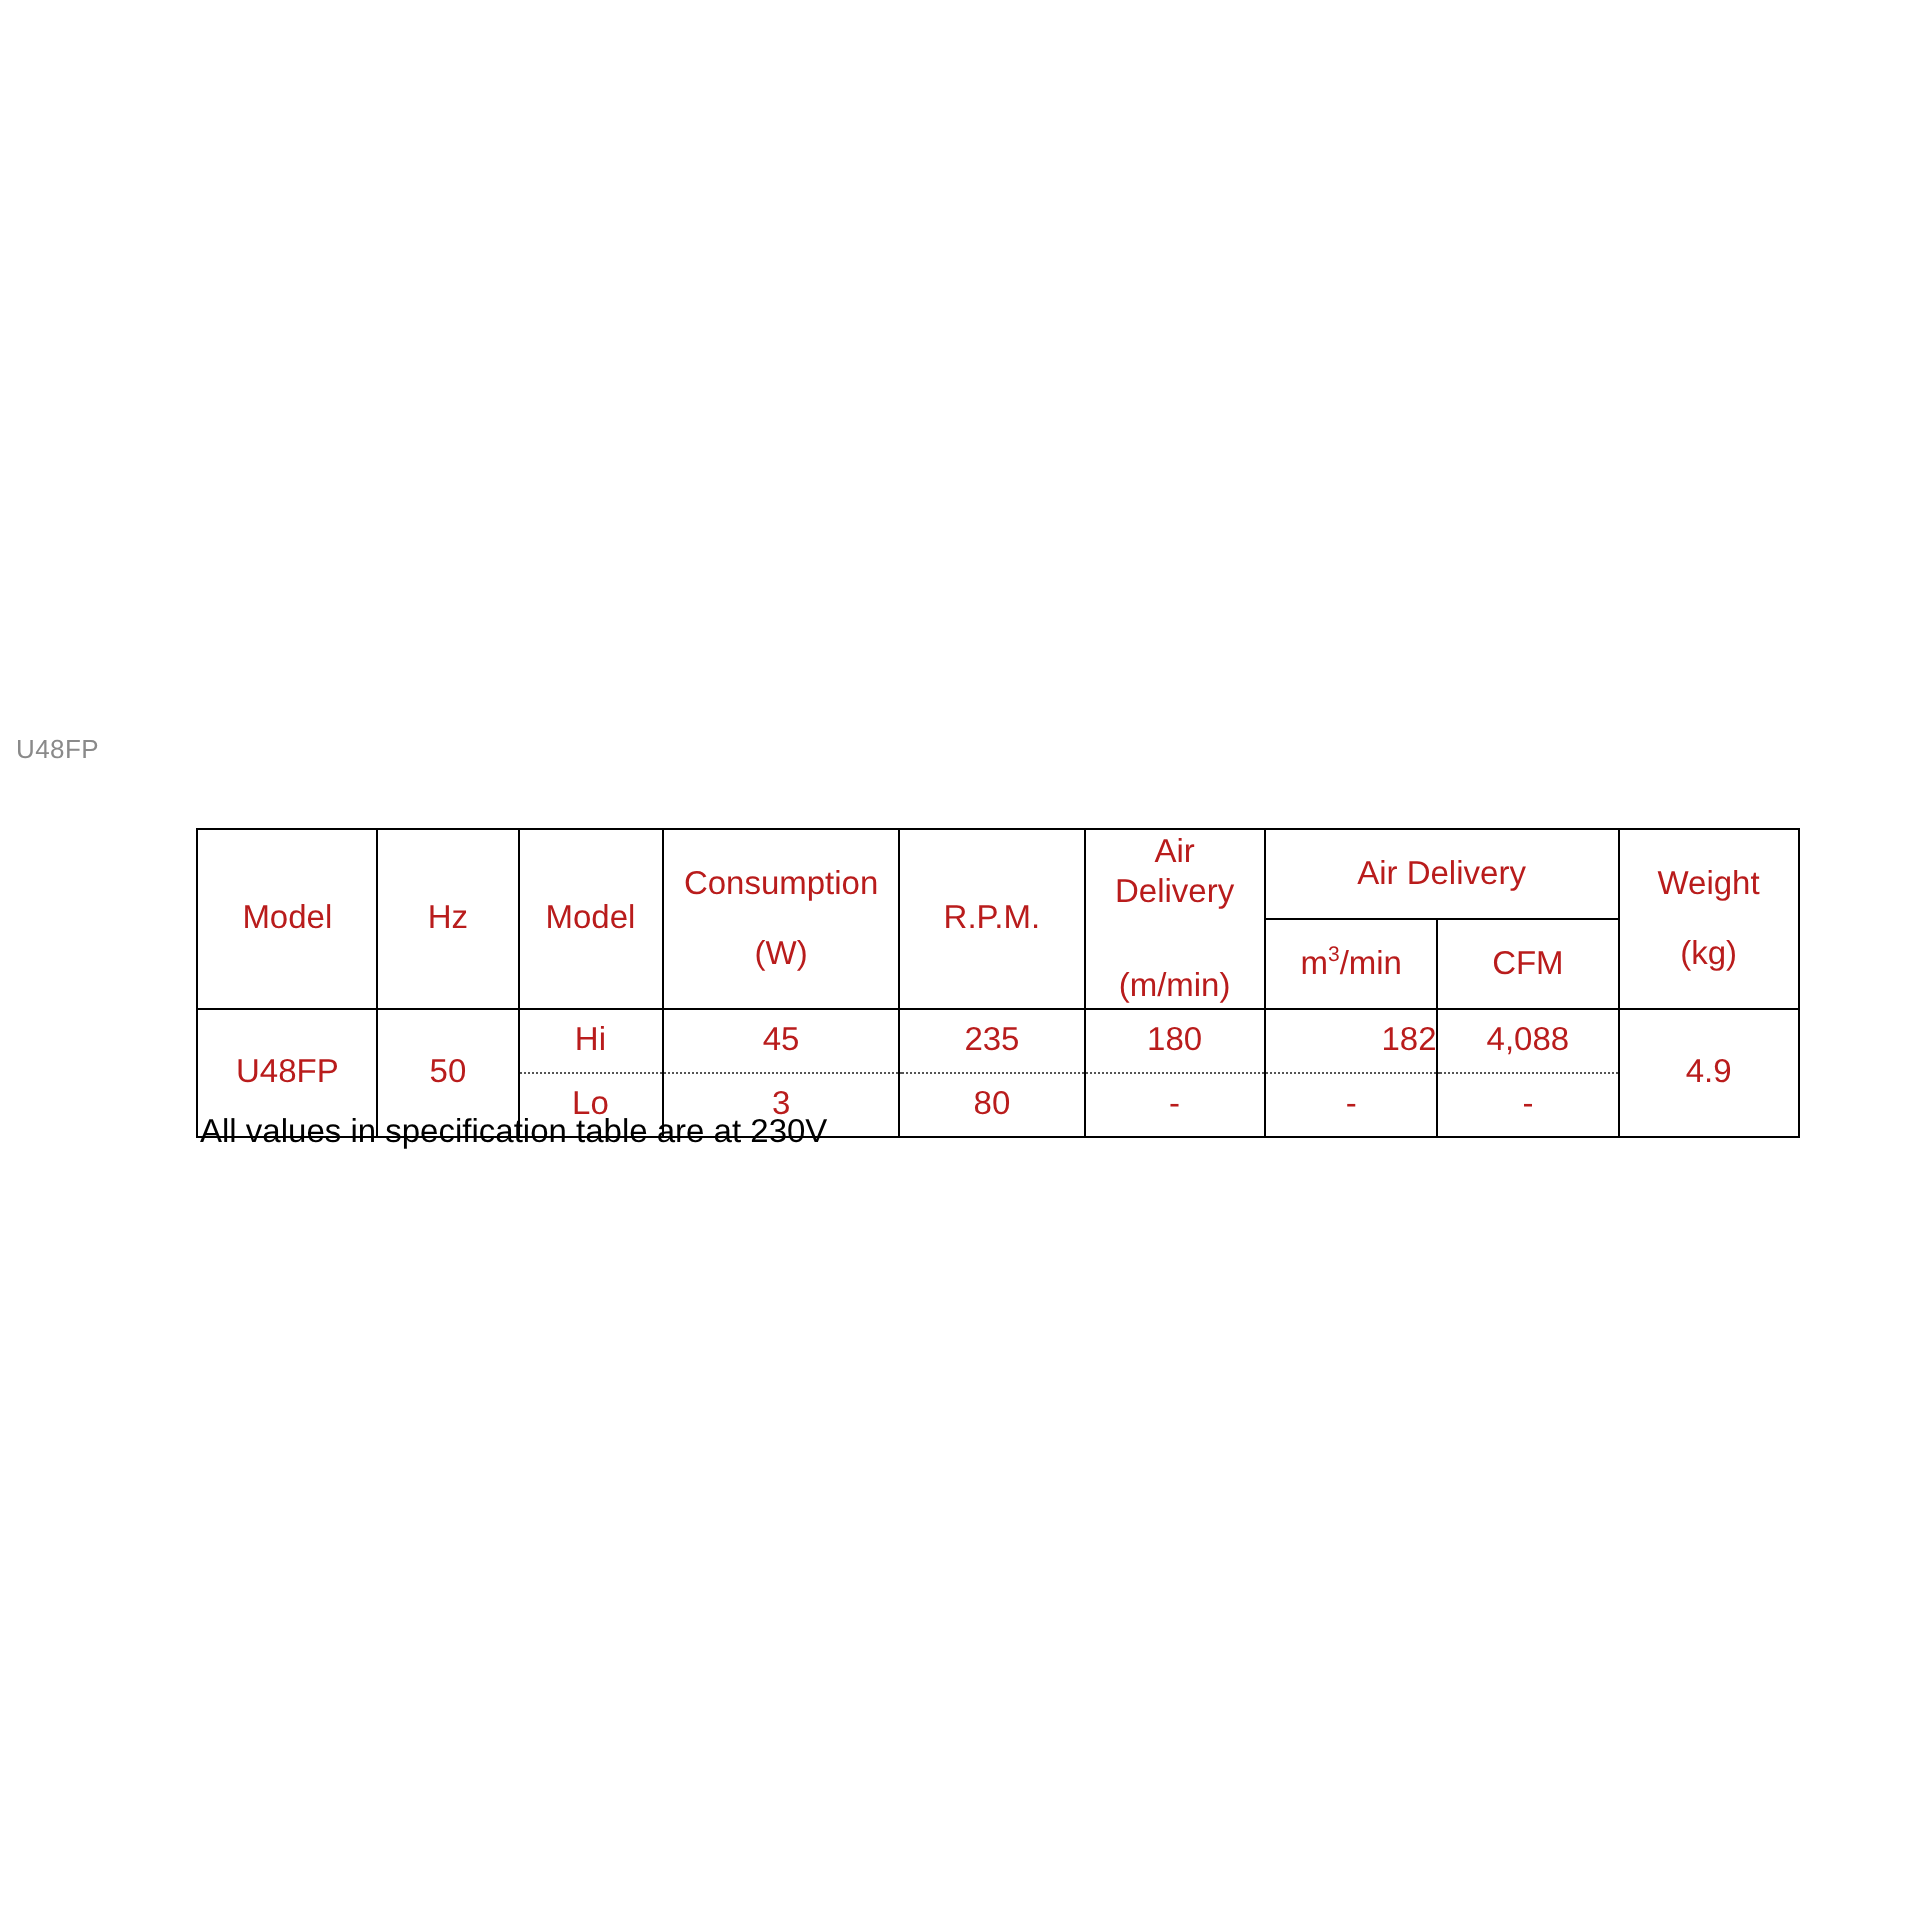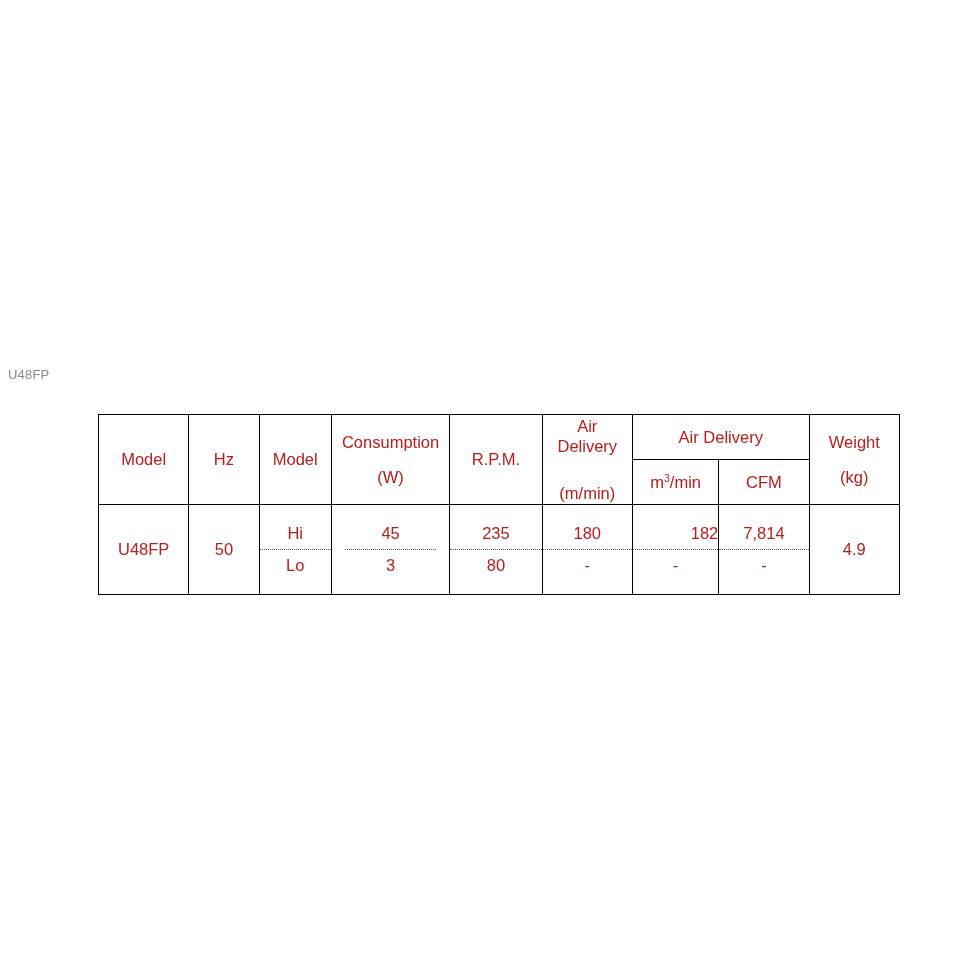--- a/index.html
+++ b/index.html
@@ -176,21 +176,21 @@
                   <tr>
                 <td class="notch-cell notch-top" style="border:0;border-bottom:1px dotted #555;">Hi</td>
               </tr>
               <tr>
                 <td class="notch-cell" style="border:0;">Lo</td>
               </tr>
             </tbody>
               </table>
           </td>
 
-          <td class="body-cell" style="padding:13px;">
+          <td class="body-cell" style="padding:0;">
             <table class="nested-tbl">
               <tbody>
                   <tr>
                 <td class="notch-cell" style="border:0;border-bottom:1px dotted #555;">45</td>
               </tr>
               <tr>
                 <td class="notch-cell" style="border:0;">3</td>
               </tr>
             </tbody>
               </table>
@@ -232,29 +232,30 @@
                 <td class="notch-cell" style="border:0;">-</td>
               </tr>
             </tbody>
               </table>
           </td>
 
           <td class="body-cell" style="padding:0;">
             <table class="nested-tbl">
               <tbody>
                   <tr>
-                <td class="notch-cell" style="border:0;border-bottom:1px dotted #555;">7,814</td>
+                <td class="notch-cell" style="border:0;border-bottom:1px dotted #555;">4,088</td>
               </tr>
               <tr>
                 <td class="notch-cell" style="border:0;">-</td>
               </tr>
             </tbody>
               </table>
           </td>
 
           <td class="body-cell">4.9</td>
         </tr>
       </tbody>
     </table>
   </div>
 
+  <div class="footnote">All values in specification table are at 230V</div>
 
 </div>
 
 </body></html>

